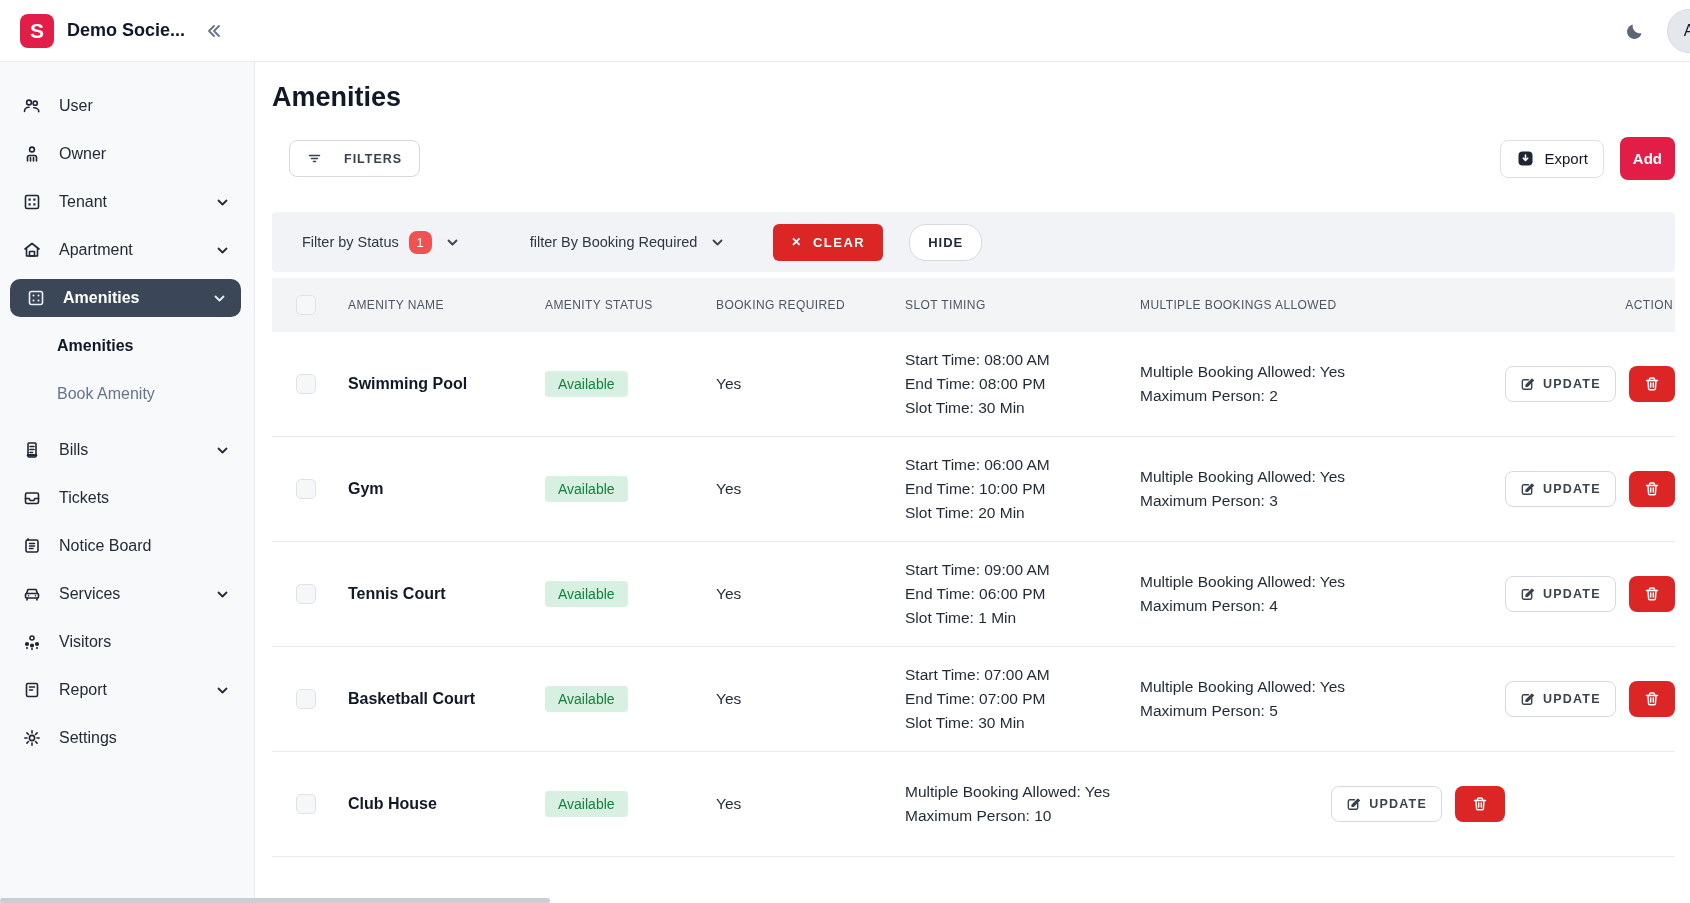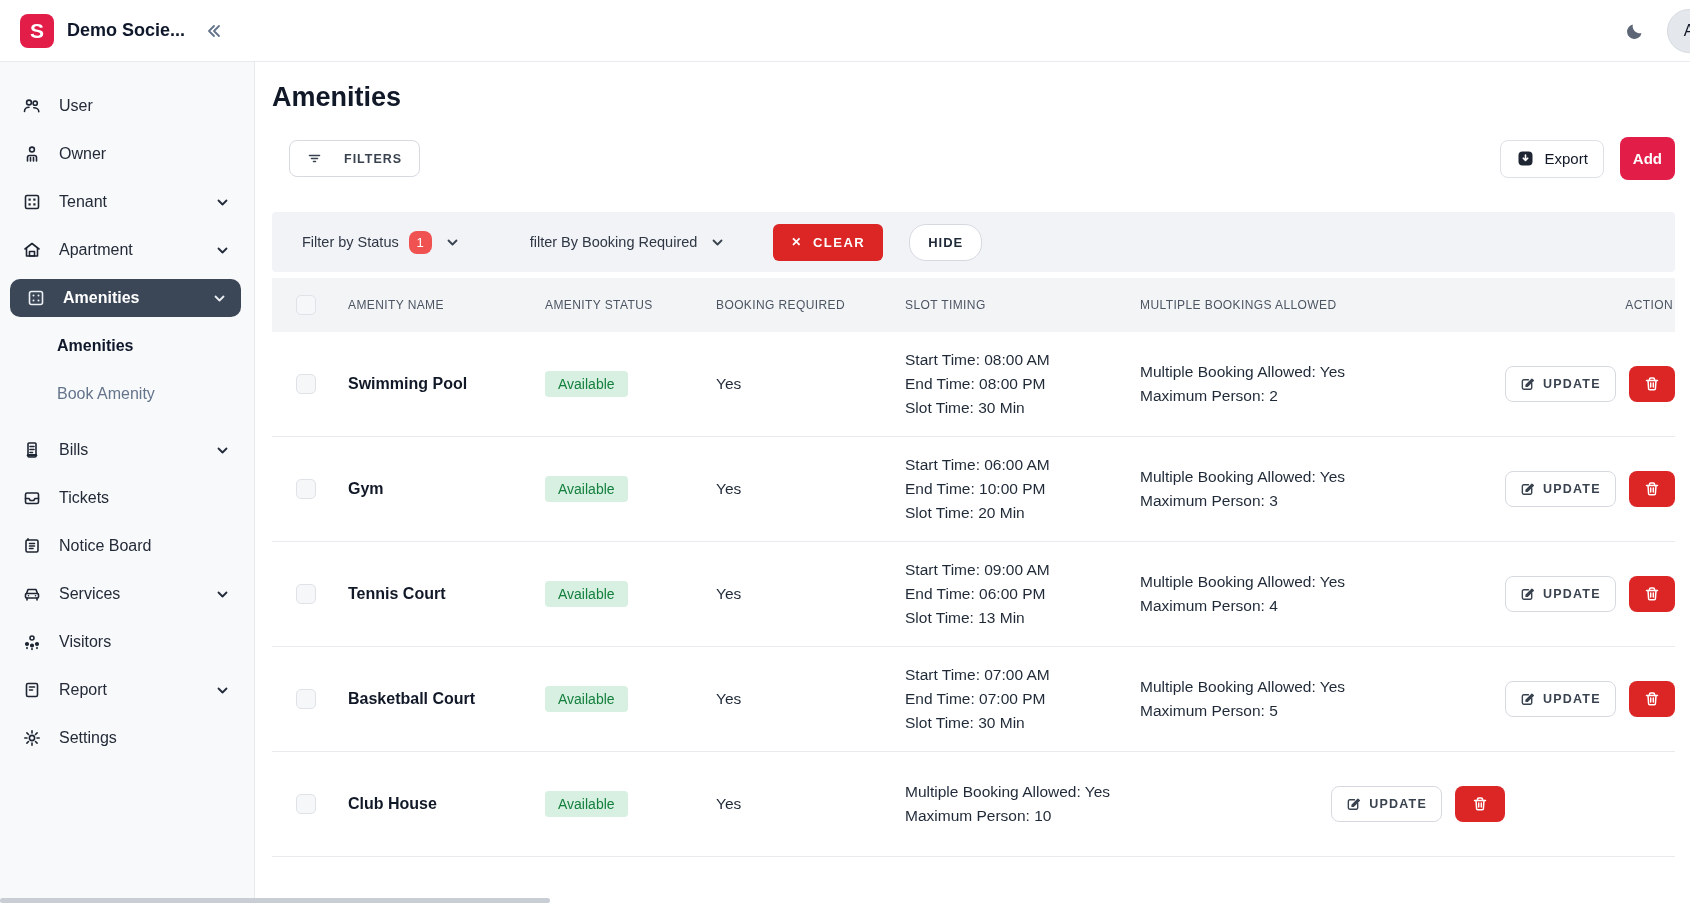--- a/index.html
+++ b/index.html
@@ -439,21 +439,21 @@
       <div class="trow tbody-row">
         <div>
             <div class="checkbox"></div>
           </div>
         <div class="cell-name">Tennis Court</div>
         <div><span class="badge-available">Available</span></div>
         <div class="cell-plain">Yes</div>
         <div class="cell-lines">
           <div>Start Time: 09:00 AM</div>
           <div>End Time: 06:00 PM</div>
-          <div>Slot Time: 13 Min</div>
+          <div>Slot Time: 1 Min</div>
         </div>
         <div class="cell-lines">
           <div>Multiple Booking Allowed: Yes</div>
           <div>Maximum Person: 4</div>
         </div>
         <div class="cell-action">
           <button class="btn-update">
             <span>
                 <svg width="15" height="15" viewBox="0 0 16 16" fill="none" stroke="currentColor" stroke-width="1.5" stroke-linecap="round" stroke-linejoin="round">
                   <path d="M9 3H4a1.5 1.5 0 0 0-1.5 1.5v7A1.5 1.5 0 0 0 4 13h7a1.5 1.5 0 0 0 1.5-1.5V7"></path>

